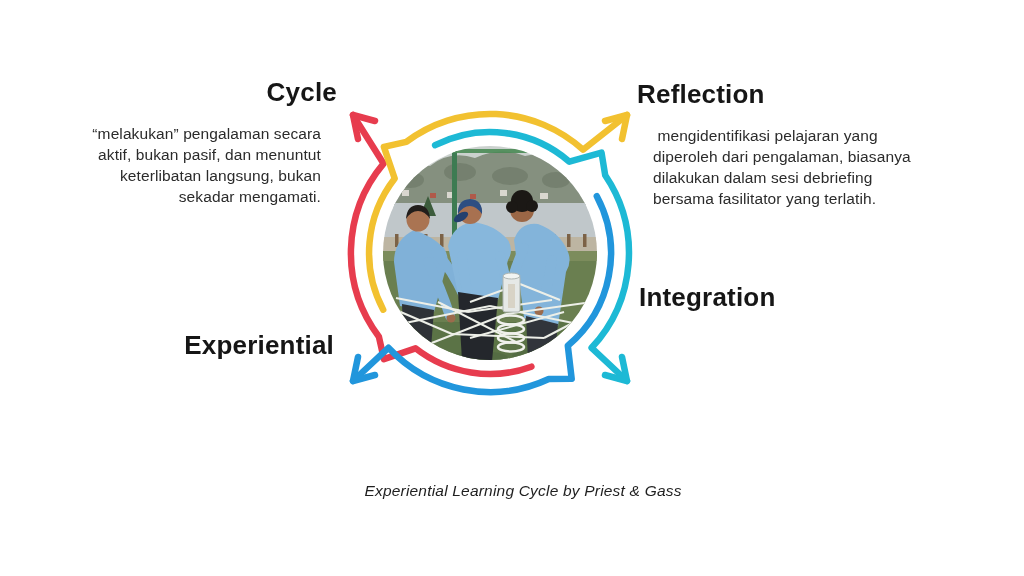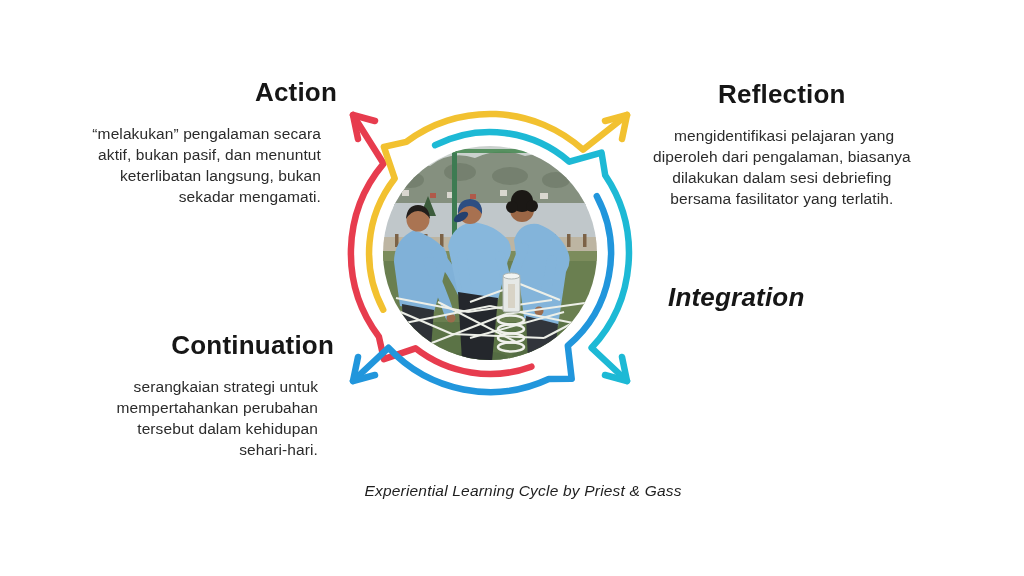--- a/index.html
+++ b/index.html
@@ -10,64 +10,60 @@
   .text-block{position:absolute;}
   .text-block h2{
     margin:0 0 9px 0;font-size:26px;font-weight:700;color:#161616;
     letter-spacing:.2px;line-height:1.1;
   }
   .text-block p{
     margin:16px;font-size:15.5px;line-height:21px;color:#2b2b2b;
     white-space:pre;letter-spacing:.1px;
   }
   .align-right{text-align:right;}
-  .align-left{text-align:center;}
+  .align-left{text-align:left;}
   .block-action{top:78px;right:687px;}
   .block-reflection{top:80px;left:637px;}
-  .block-integration{top:283px;left:668px;font-style:italic;}
+  .block-integration{top:283px;left:639px;}
   .block-continuation{top:331px;right:690px;}
   .caption{
     position:absolute;top:482px;left:0;width:100%;text-align:center;
     transform:translateX(11px);
     font-size:15.5px;font-style:italic;color:#1f1f1f;margin:0;letter-spacing:.2px;
   }
   .cycle-svg{position:absolute;left:0;top:0;}
   .arrow{fill:none;stroke-width:6.5;stroke-linecap:round;stroke-linejoin:round;}
 </style>
 </head>
 <body>
 
 <div class="canvas">
 
   <section class="text-block align-right block-action">
-    <h2>Action</h2>
+    <h2>Cycle</h2>
     <p>“melakukan” pengalaman secara
 aktif, bukan pasif, dan menuntut
 keterlibatan langsung, bukan
 sekadar mengamati.</p>
   </section>
 
   <section class="text-block align-left block-reflection">
     <h2>Reflection</h2>
     <p> mengidentifikasi pelajaran yang
 diperoleh dari pengalaman, biasanya
 dilakukan dalam sesi debriefing
 bersama fasilitator yang terlatih.</p>
   </section>
 
   <section class="text-block align-left block-integration">
     <h2>Integration</h2>
   </section>
 
   <section class="text-block align-right block-continuation">
-    <h2>Continuation</h2>
-    <p>serangkaian strategi untuk
-mempertahankan perubahan
-tersebut dalam kehidupan
-sehari-hari.</p>
+    <h2>Experiential</h2>
   </section>
 
   <svg class="cycle-svg" width="1024" height="576" viewBox="0 0 1024 576" aria-hidden="false">
     <defs>
       <clipPath id="photoClip">
           <circle cx="490" cy="253" r="107"></circle>
         </clipPath>
     </defs>
 
     <g clip-path="url(#photoClip)" aria-label="Three men in light blue shirts doing an outdoor rope team-building game on grass beside a lake with hills behind">

